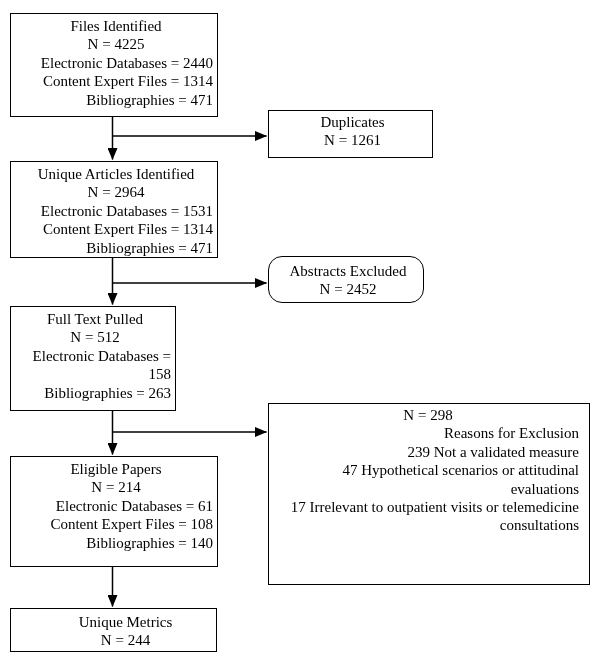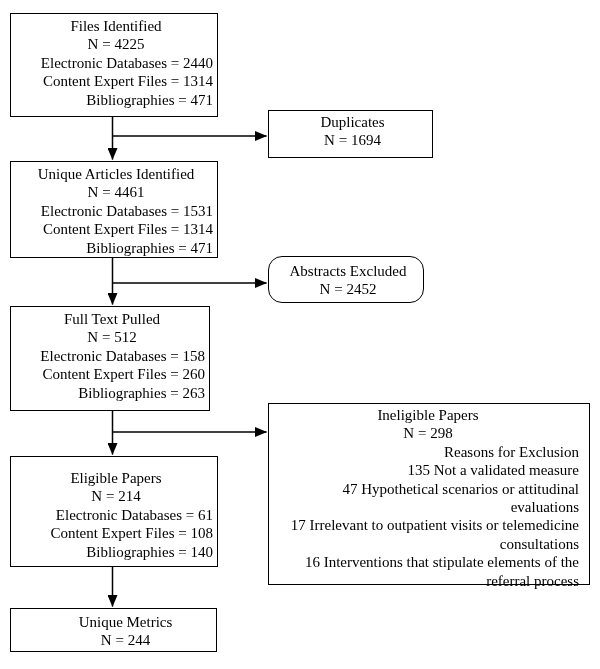--- a/index.html
+++ b/index.html
@@ -15,22 +15,22 @@
     position:absolute;z-index:2;box-sizing:border-box;
     background:#fff;border:1.5px solid #000;
     font-size:15px;line-height:18.4px;
     padding:3px 4px 0 8px;
   }
   .box .c{text-align:center;font-family:Liberation Serif, serif;}
   .box .d{text-align:right;}
   
   .b-files    {left:10px;  top:13px;  width:208px; height:104px;}
   .b-unique   {left:10px;  top:161px; width:208px; height:97px;}
-  .b-fulltext {left:10px;  top:306px; width:200px; height:105px;}
-  .b-eligible {left:10px;  top:456px; width:208px; height:111px; padding-top:12px;}
+  .b-fulltext {left:10px;  top:306px; width:166px; height:105px;}
+  .b-eligible {left:10px;  top:456px; width:208px; height:111px; padding-top:3px;}
   .b-metrics  {left:10px;  top:608px; width:207px; height:44px;  padding-top:4px;padding-left:28px;}
   
   .b-dupes    {left:268px; top:110px; width:165px; height:48px;  padding-top:2px;}
   .b-abstr    {left:268px; top:256px; width:156px; height:47px;  padding-top:5px;border-radius:14px;}
   .b-inelig   {left:268px; top:403px; width:322px; height:182px; padding:2px 10px 0 8px;}
 </style>
 </head>
 <body>
 
 <div class="canvas">
@@ -53,52 +53,49 @@
   <div class="box b-files">
     <div class="c">Files Identified</div>
     <div class="c">N = 4225</div>
     <div class="d">Electronic Databases = 2440</div>
     <div class="d">Content Expert Files = 1314</div>
     <div class="d">Bibliographies = 471</div>
   </div>
 
   <div class="box b-dupes">
     <div class="c">Duplicates</div>
-    <div class="c">N = 1694</div>
+    <div class="c">N = 1261</div>
   </div>
 
   <div class="box b-unique">
     <div class="c">Unique Articles Identified</div>
-    <div class="c">N = 4461</div>
+    <div class="c">N = 2964</div>
     <div class="d">Electronic Databases = 1531</div>
     <div class="d">Content Expert Files = 1314</div>
     <div class="d">Bibliographies = 471</div>
   </div>
 
   <div class="box b-abstr">
     <div class="c">Abstracts Excluded</div>
     <div class="c">N = 2452</div>
   </div>
 
   <div class="box b-fulltext">
     <div class="c">Full Text Pulled</div>
     <div class="c">N = 512</div>
     <div class="d">Electronic Databases = 158</div>
-    <div class="d">Content Expert Files = 260</div>
     <div class="d">Bibliographies = 263</div>
   </div>
 
   <div class="box b-inelig">
-    <div class="c">Ineligible Papers</div>
     <div class="c">N = 298</div>
     <div class="d">Reasons for Exclusion</div>
-    <div class="d">135 Not a validated measure</div>
+    <div class="d">239 Not a validated measure</div>
     <div class="d">47 Hypothetical scenarios or attitudinal evaluations</div>
     <div class="d">17 Irrelevant to outpatient visits or telemedicine consultations</div>
-    <div class="d">16 Interventions that stipulate elements of the referral process</div>
   </div>
 
   <div class="box b-eligible">
     <div class="c">Eligible Papers</div>
     <div class="c">N = 214</div>
     <div class="d">Electronic Databases = 61</div>
     <div class="d">Content Expert Files = 108</div>
     <div class="d">Bibliographies = 140</div>
   </div>
 

